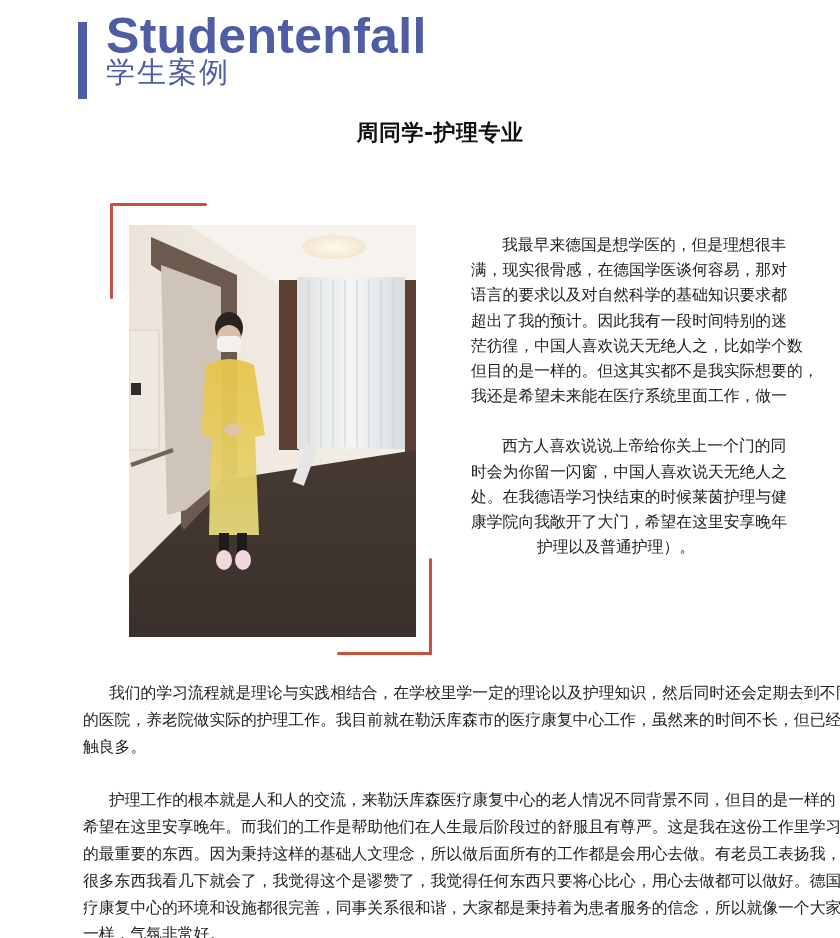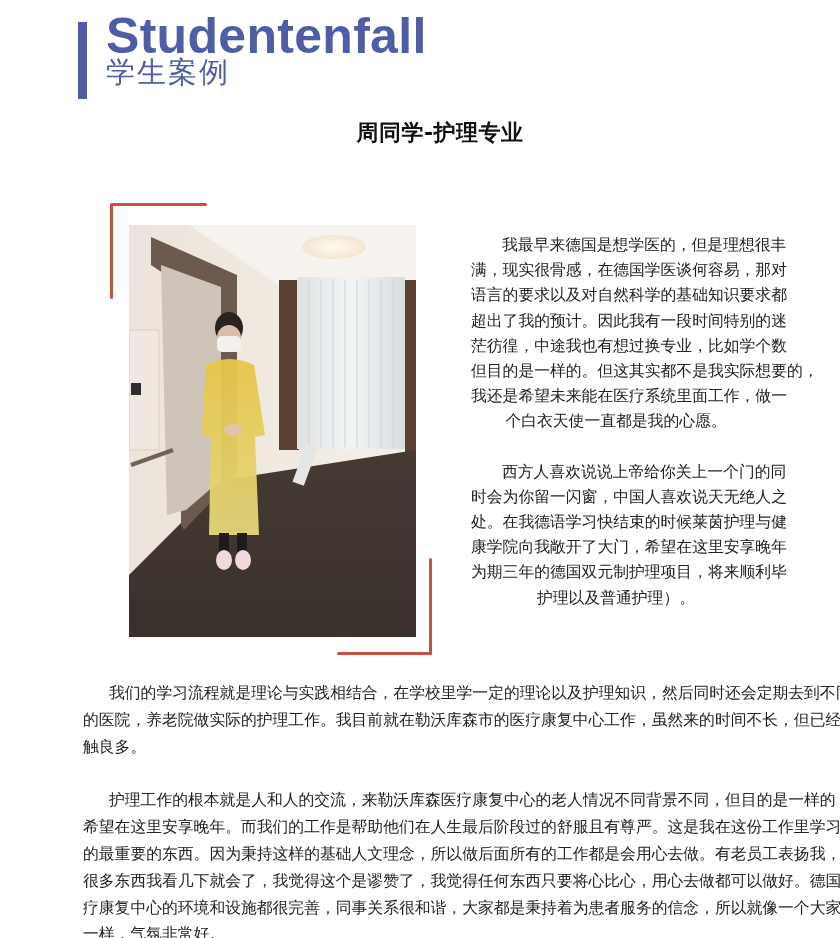--- a/index.html
+++ b/index.html
@@ -106,31 +106,29 @@
     <rect x="170" y="220" width="12" height="40" fill="#e6e6e6" transform="rotate(20 176 240)"></rect>
   </svg>
 </div>
 
 <div class="side-text">
   <p>
     <span class="line indent">我最早来德国是想学医的，但是理想很丰</span>
     <span class="line">满，现实很骨感，在德国学医谈何容易，那对</span>
     <span class="line">语言的要求以及对自然科学的基础知识要求都</span>
     <span class="line">超出了我的预计。因此我有一段时间特别的迷</span>
-    <span class="line">茫彷徨，中途我也有想过换专业，比如学个数</span>
+    <span class="line">茫彷徨，中国人喜欢说天无绝人之，比如学个数</span>
     <span class="line">但目的是一样的。但这其实都不是我实际想要的，</span>
     <span class="line">我还是希望未来能在医疗系统里面工作，做一</span>
-    <span class="line">个白衣天使一直都是我的心愿。</span>
   </p>
   <p>
     <span class="line indent">西方人喜欢说说上帝给你关上一个门的同</span>
     <span class="line">时会为你留一闪窗，中国人喜欢说天无绝人之</span>
     <span class="line">处。在我德语学习快结束的时候莱茵护理与健</span>
     <span class="line">康学院向我敞开了大门，希望在这里安享晚年</span>
-    <span class="line">为期三年的德国双元制护理项目，将来顺利毕</span>
     <span class="line">护理以及普通护理）。</span>
   </p>
 </div>
 
 <div class="bottom-text">
   <p>
     <span class="line indent">我们的学习流程就是理论与实践相结合，在学校里学一定的理论以及护理知识，然后同时还会定期去到不同</span>
     <span class="line">的医院，养老院做实际的护理工作。我目前就在勒沃库森市的医疗康复中心工作，虽然来的时间不长，但已经感</span>
     <span class="line">触良多。</span>
   </p>

